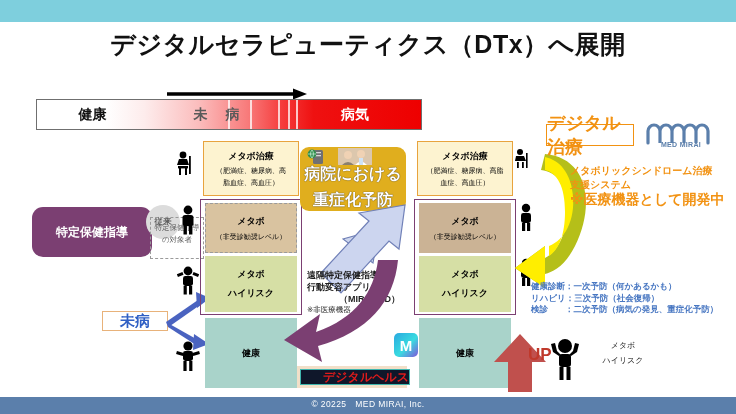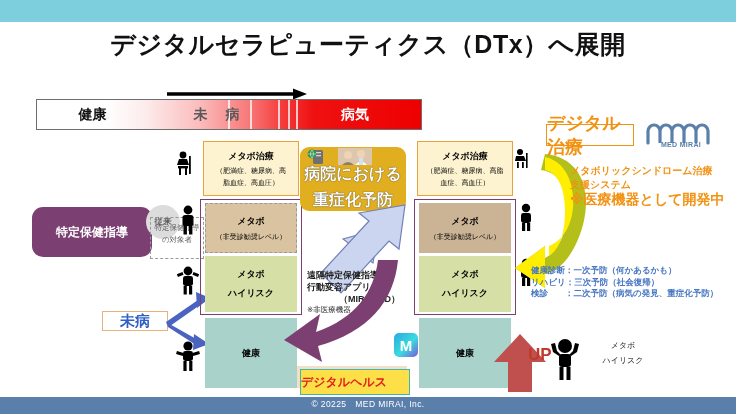--- a/index.html
+++ b/index.html
@@ -57,23 +57,23 @@
   
   #blue-arrow{left:315px;top:205px;width:110px;height:75px;}
   #purple-arrow{left:282px;top:258px;width:120px;height:110px;}
   #app-text{left:307px;top:269px;width:125px;}
   .app-l{font-size:9px;font-weight:bold;color:#1f1f1f;line-height:12px;}
   .app-note{font-size:7.5px;color:#1f1f1f;}
   #app-icon{left:394px;top:333px;width:24px;height:24px;border-radius:5px;
     background:linear-gradient(135deg,#2aa8e0 0%,#39dbe0 55%,#7f56d9 100%);
     display:flex;align-items:center;justify-content:center;
     font-size:15px;font-weight:bold;color:#ffffff;}
-  #dh-box{left:300px;top:369px;width:110px;height:26px;
-    border:1.6px solid #3fb6ae;background:#fde047;
-    display:flex;align-items:center;justify-content:flex-start;}
+  #dh-box{left:300px;top:369px;width:110px;height:16px;
+    border:1.6px solid #3fb6ae;background:#0f172a;
+    display:flex;align-items:center;justify-content:flex-end;}
   #dh-shadow{left:297px;top:366px;width:110px;height:22px;
     background:#f2dfc8;}
   #dh-label{font-size:12px;font-weight:bold;color:#e01b1b;}
 
   
   #r-treat{left:417px;top:141px;width:96px;height:55px;background:#fdf3d0;
     border:1.6px solid #e8a33d;}
   #r-purple-frame{left:414px;top:199px;width:102px;height:116px;
     border:1.6px solid #7b3f72;}
   #r-metabo{left:419px;top:203px;width:92px;height:50px;background:#cbb395;}
@@ -102,21 +102,21 @@
     display:flex;align-items:center;justify-content:center;}
   #dt-lbl{font-size:18px;font-weight:bold;color:#f29212;}
   #mm-logo{left:645px;top:119px;width:72px;height:32px;}
   #mm-logo-text{left:645px;top:141px;width:72px;text-align:center;
     font-size:7px;font-weight:bold;color:#5b7fab;letter-spacing:.3px;}
   #rp-text{left:570px;top:164px;width:166px;}
   .rp1{font-size:10px;font-weight:bold;color:#f29212;line-height:14px;}
   .rp2{font-size:11.5px;font-weight:bold;color:#e0461c;line-height:16px;}
   .rp3{font-size:14px;font-weight:bold;color:#f29212;line-height:14px;}
 
-  #prev-text{left:531px;top:265px;width:205px;}
+  #prev-text{left:531px;top:281px;width:205px;}
   .pv{font-size:8.5px;font-weight:bold;color:#4877c2;line-height:11.5px;
     white-space:nowrap;}
 
   #up-lbl{left:528px;top:345px;font-size:17px;font-weight:bold;color:#c0392b;}
   #mh-text{left:583px;top:338px;width:80px;text-align:center;}
   .mh{font-size:8px;color:#1f1f1f;line-height:15px;}
 
   svg{display:block;overflow:visible;}
 </style>
 </head>

